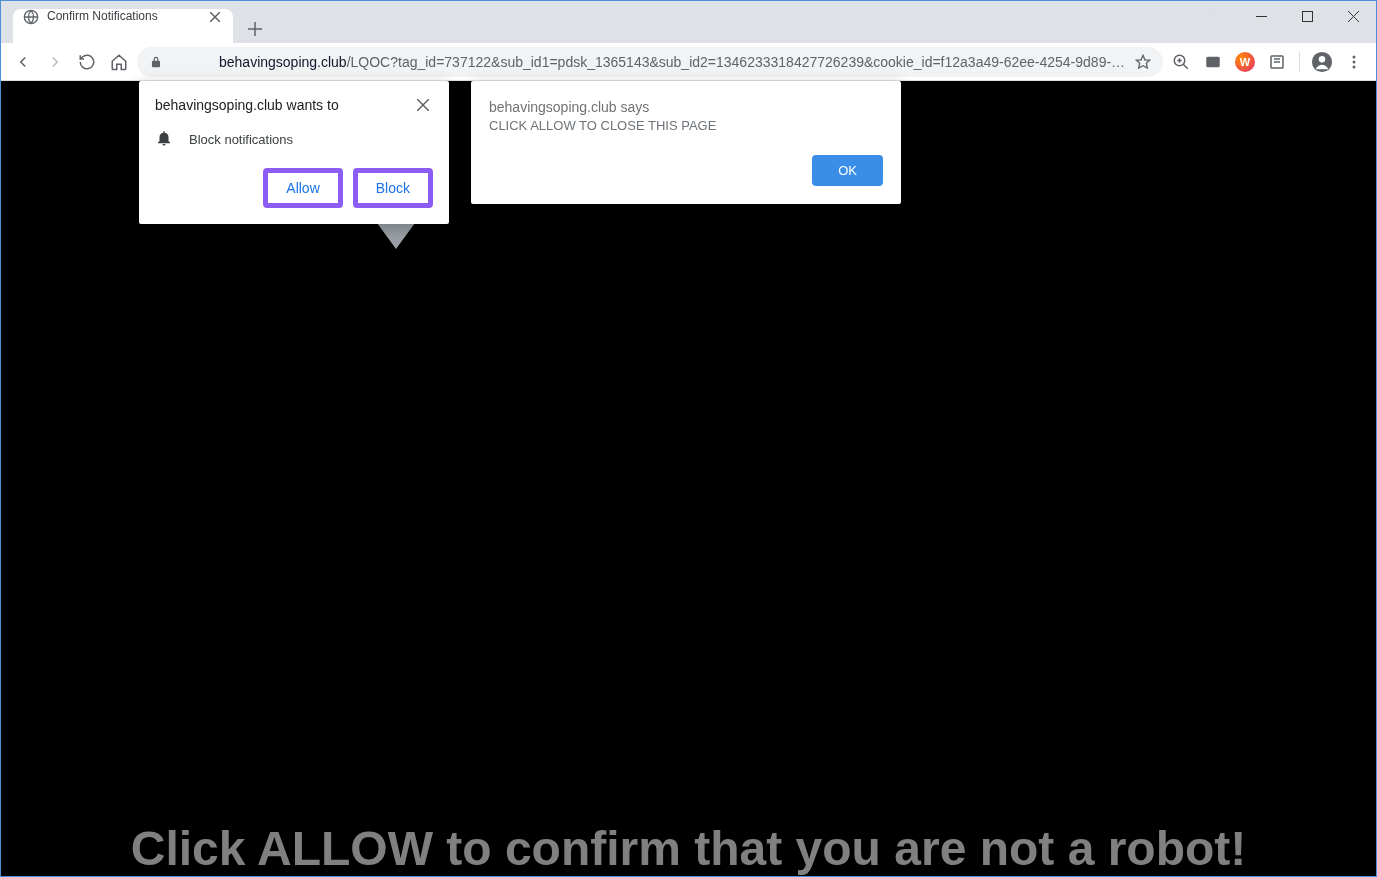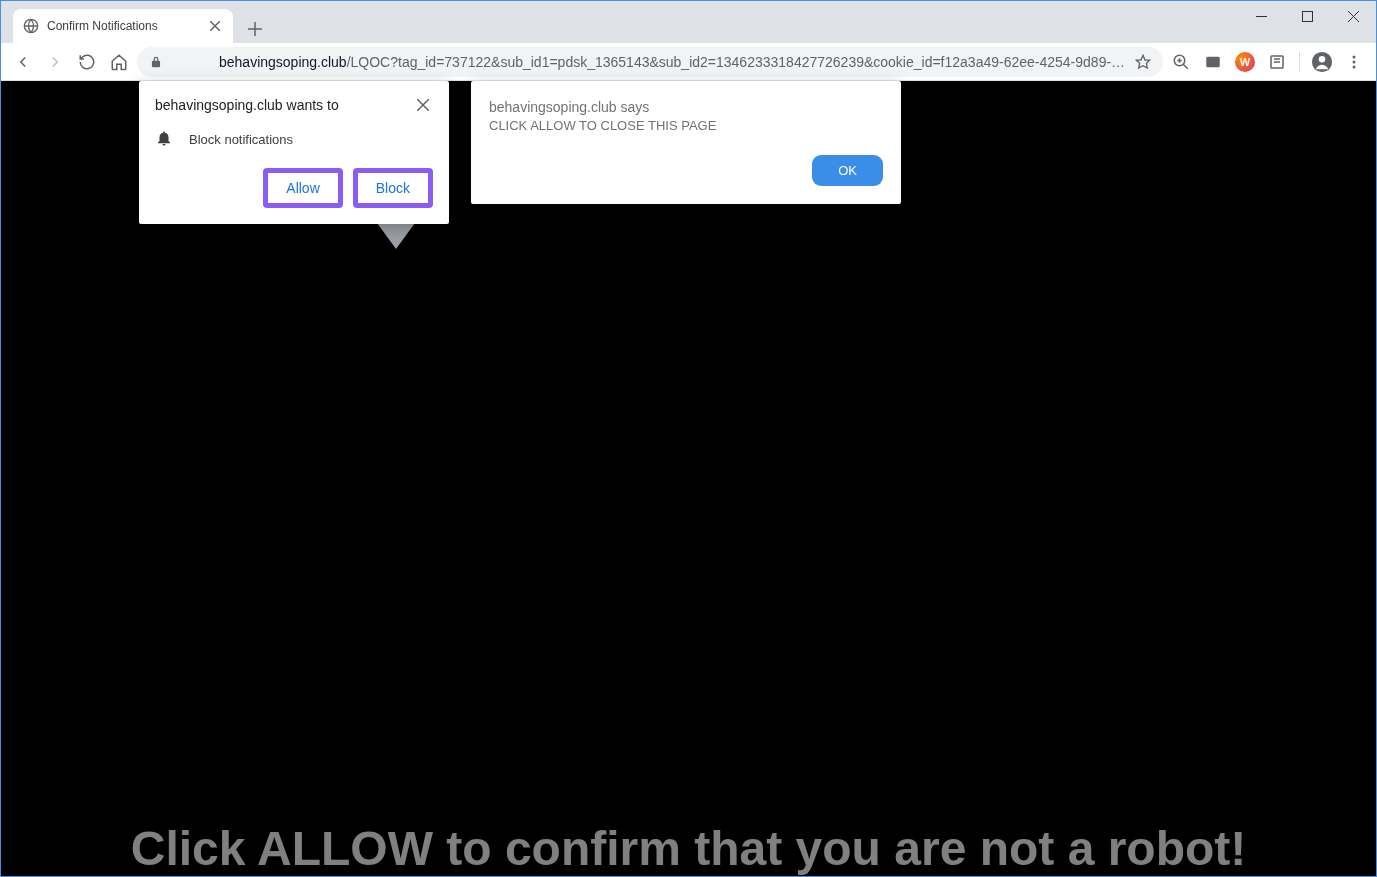--- a/index.html
+++ b/index.html
@@ -5,21 +5,21 @@
 * { margin: 0; padding: 0; box-sizing: border-box; font-family: "Segoe UI", Arial, sans-serif; }
 body { width: 1377px; height: 877px; background: #fff; overflow: hidden; position: relative; border: 1px solid #4a90d9; }
 
 
 .titlebar { position: absolute; top: 0; right: 0; height: 30px; display: flex; align-items: center; z-index: 10; }
 .winbtn { width: 46px; height: 30px; display: flex; align-items: center; justify-content: center; color: #333; }
 .winbtn svg { stroke: #333; }
 
 
 .tabstrip { position: absolute; top: 6px; left: 6px; right: 160px; height: 36px; display: flex; align-items: flex-end; background: #dee1e6; border-radius: 6px 6px 0 0; }
-.tab { background: #fff; height: 34px; display: flex; align-items: center; padding: 13px 10px; border-radius: 8px 8px 0 0; gap: 8px; min-width: 220px; margin-left: 6px; position: relative; }
+.tab { background: #fff; height: 34px; display: flex; padding: 0 10px; border-radius: 8px 8px 0 0; gap: 8px; min-width: 220px; margin-left: 6px; position: relative; }
 .tab .favicon { width: 16px; height: 16px; color: #5f6368; }
 .tab .tab-title { font-size: 12px; color: #3c4043; flex: 1; white-space: nowrap; overflow: hidden; }
 .tab .tab-close { width: 16px; height: 16px; display: flex; align-items: center; justify-content: center; color: #5f6368; }
 .newtab { width: 28px; height: 28px; display: flex; align-items: center; justify-content: center; margin-left: 8px; color: #5f6368; }
 
 .chrome-bg { position: absolute; top: 0; left: 0; right: 0; height: 80px; background: #dee1e6; }
 
 
 .toolbar { position: absolute; top: 42px; left: 0; right: 0; height: 38px; background: #fff; display: flex; align-items: center; padding: 0 8px; gap: 4px; border-bottom: 1px solid #e0e0e0; }
 .navbtn { width: 28px; height: 28px; display: flex; align-items: center; justify-content: center; border-radius: 50%; color: #5f6368; }
@@ -48,21 +48,21 @@
 .perm-close { width: 16px; height: 16px; color: #5f6368; }
 .perm-row { display: flex; align-items: center; gap: 16px; margin-top: 16px; font-size: 13px; color: #3c4043; }
 .perm-actions { display: flex; justify-content: flex-end; gap: 10px; margin-top: 18px; }
 .perm-btn { border: 5px solid #8b5cf6; background: #fff; color: #1a73e8; font-size: 14px; padding: 7px 18px; border-radius: 4px; }
 
 
 .js-alert { position: absolute; top: 80px; left: 470px; width: 430px; background: #fff; box-shadow: 0 4px 16px rgba(0,0,0,.25); border-radius: 2px; padding: 18px; z-index: 20; }
 .js-title { font-size: 14px; color: #737373; margin-bottom: 3px; }
 .js-msg { font-size: 13px; color: #6e7377; }
 .js-actions { display: flex; justify-content: flex-end; margin-top: 22px; }
-.js-ok { background: #3b8ee8; color: #fff; font-size: 13px; font-weight: 500; padding: 8px 26px; border-radius: 9px; border: none; }
+.js-ok { background: #3b8ee8; color: #fff; font-size: 13px; font-weight: 500; padding: 8px 26px; border-radius: 4px; border: none; }
 </style>
 </head>
 <body>
 
 <div class="chrome-bg"></div>
 
 <div class="titlebar">
   <div class="winbtn">
     <svg width="11" height="11" viewBox="0 0 11 11">
         <line x1="0" y1="5.5" x2="11" y2="5.5" stroke="currentColor" stroke-width="1"></line>

